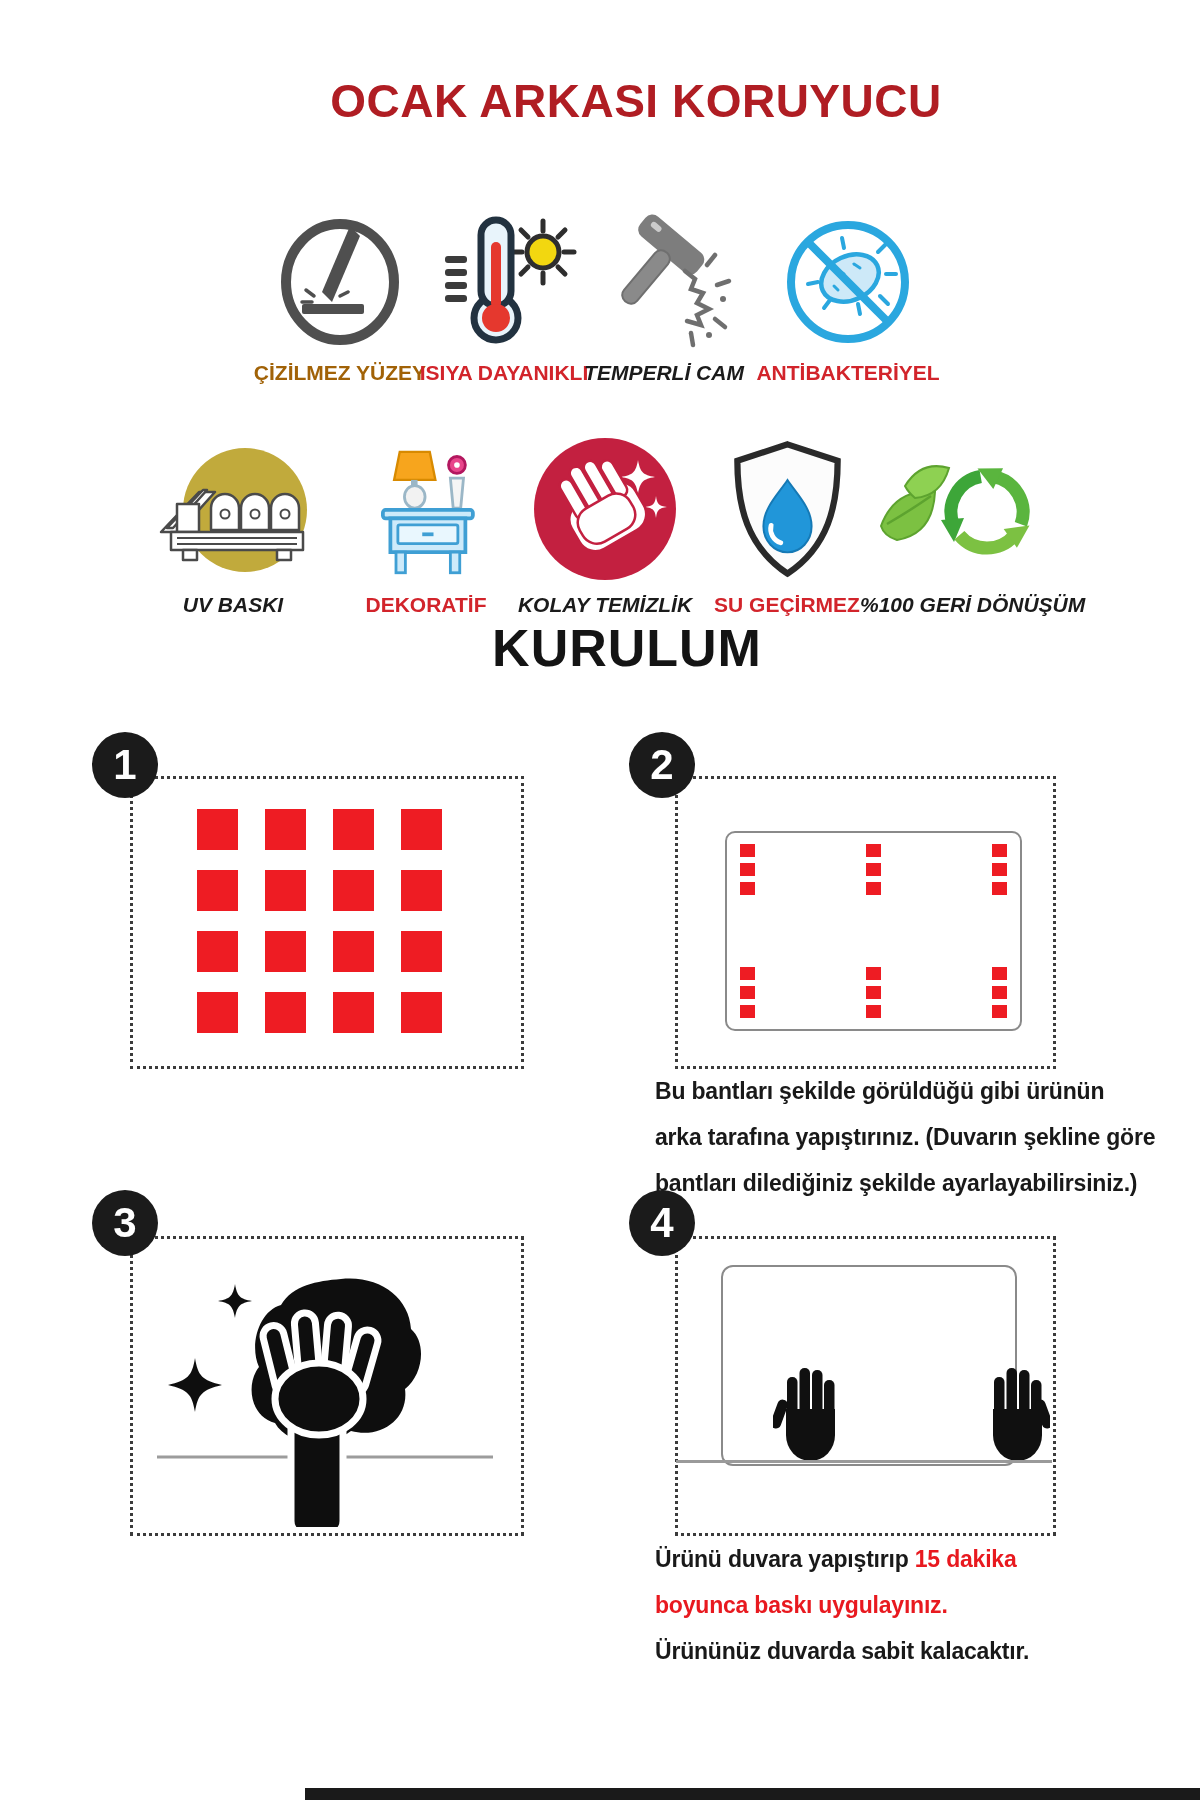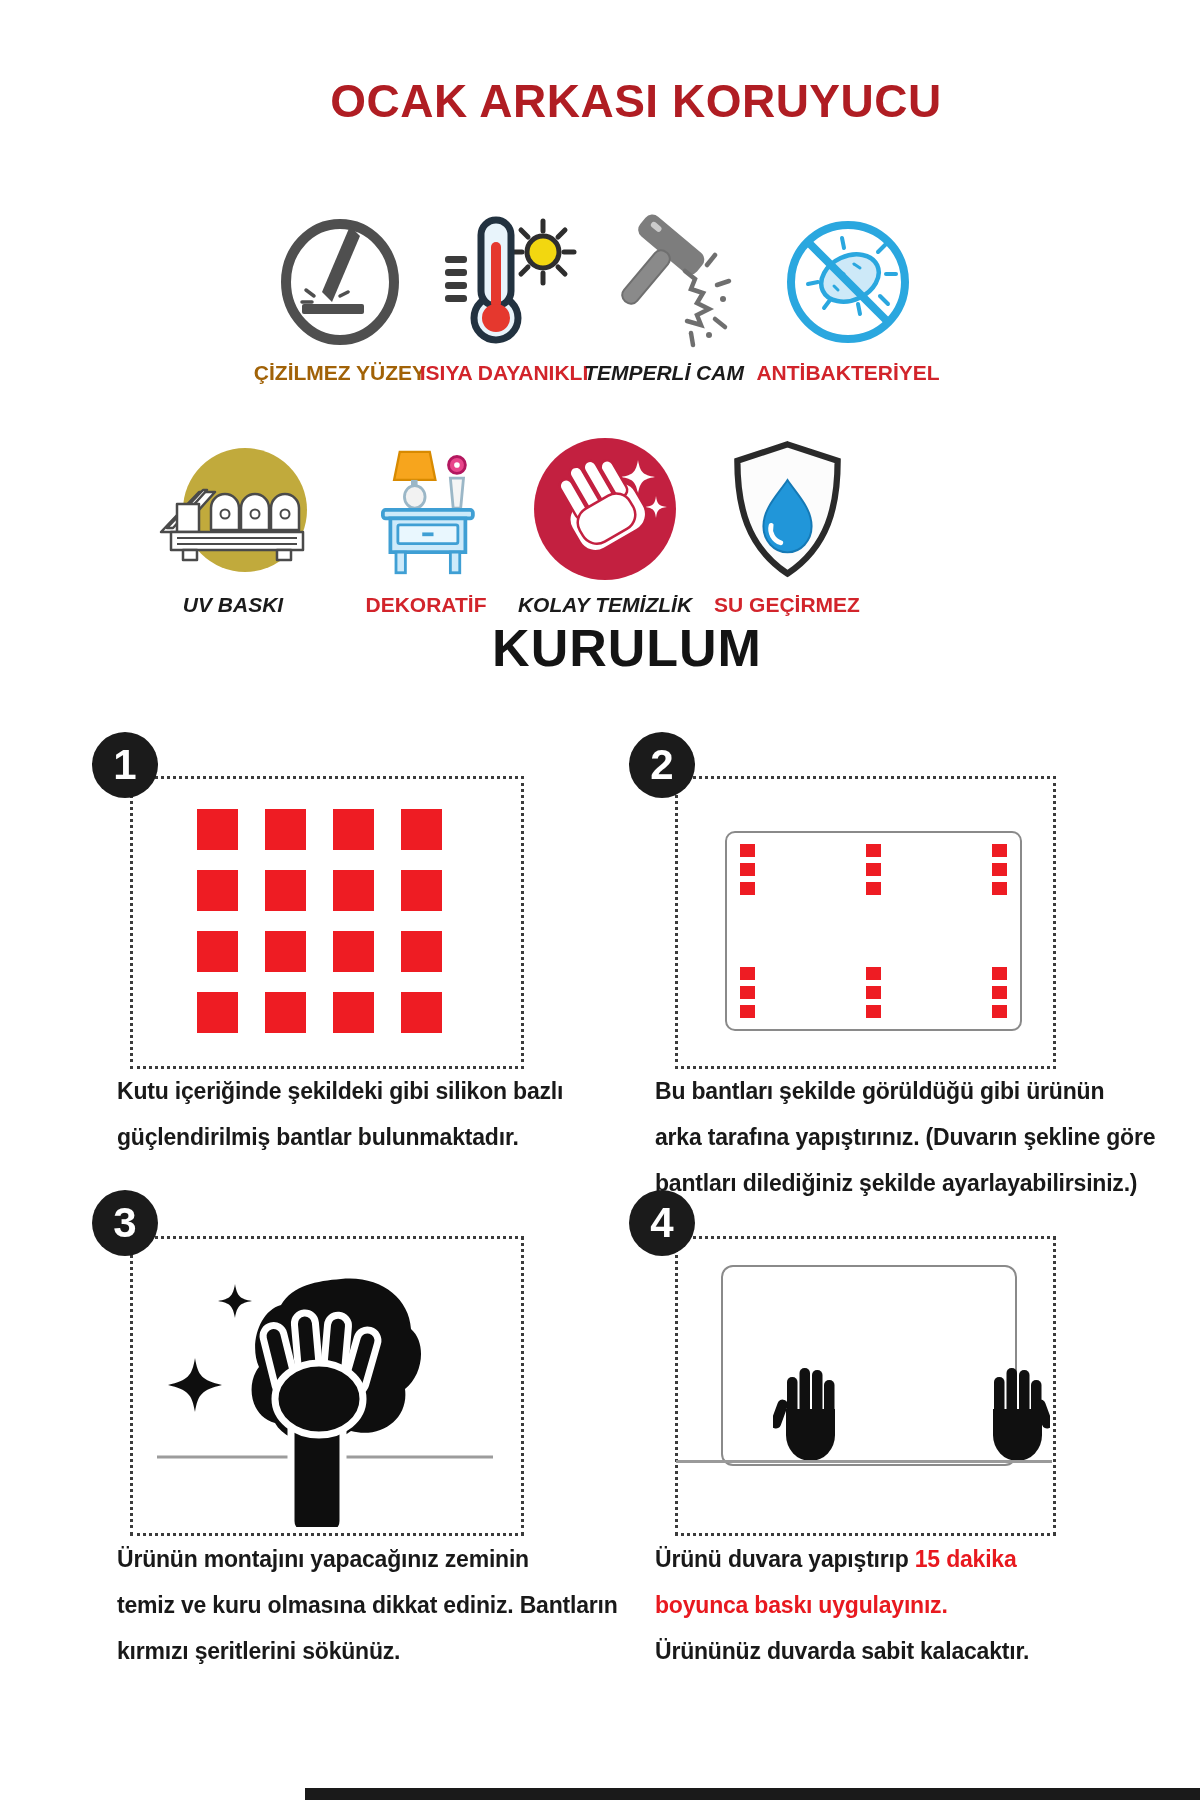--- a/index.html
+++ b/index.html
@@ -234,20 +234,42 @@
           <rect x="65" y="24" width="13" height="50" rx="6.5"></rect>
           <rect x="80" y="26" width="13" height="48" rx="6.5"></rect>
           <rect x="95" y="34" width="13" height="40" rx="6.5"></rect>
           <rect x="46" y="66" width="58" height="38" rx="16"></rect>
         </g>
       </svg>
     </div>
     <div class="feat-label lbl-black">KOLAY TEMİZLİK</div>
   </div>
 
+  <div class="feat" id="f9">
+    <div class="icon-box">
+      <svg width="180" height="150" viewBox="0 0 180 150">
+        <path d="M6,92 Q20,54 60,58 Q58,100 22,106 Q9,102 6,92 Z" fill="#7cc142" stroke="#5da32f" stroke-width="2"></path>
+        <path d="M30,52 Q46,26 74,34 Q66,62 40,64 Q33,58 30,52 Z" fill="#8ed152" stroke="#5da32f" stroke-width="2"></path>
+        <path d="M12,90 Q36,76 56,62" fill="none" stroke="#5da32f" stroke-width="2.5"></path>
+        <g stroke="#3da639" stroke-width="13" fill="none">
+          <path d="M105.7,42.5 A36,36 0 0 0 78.2,90.3"></path>
+        </g>
+        <polygon points="89,84 66,86 79,108" fill="#3da639"></polygon>
+        <g transform="rotate(120 112 78)">
+          <path d="M105.7,42.5 A36,36 0 0 0 78.2,90.3" stroke="#5ab53e" stroke-width="13" fill="none"></path>
+          <polygon points="89,84 66,86 79,108" fill="#5ab53e"></polygon>
+        </g>
+        <g transform="rotate(240 112 78)">
+          <path d="M105.7,42.5 A36,36 0 0 0 78.2,90.3" stroke="#7cc142" stroke-width="13" fill="none"></path>
+          <polygon points="89,84 66,86 79,108" fill="#7cc142"></polygon>
+        </g>
+      </svg>
+    </div>
+    <div class="feat-label lbl-black">%100 GERİ DÖNÜŞÜM</div>
+  </div>
 
   <h2 class="kurulum">KURULUM</h2>
 
   <div class="step-num" id="num1">1</div>
   <div class="dash" id="box1">
     <div class="tape-grid">
       <div class="sq"></div>
         <div class="sq"></div>
         <div class="sq"></div>
         <div class="sq"></div>
@@ -257,24 +279,20 @@
         <div class="sq"></div>
       <div class="sq"></div>
         <div class="sq"></div>
         <div class="sq"></div>
         <div class="sq"></div>
       <div class="sq"></div>
         <div class="sq"></div>
         <div class="sq"></div>
         <div class="sq"></div>
     </div>
-  </div>
-  <div class="cap" id="cap1">
-    <div>Kutu içeriğinde şekildeki gibi silikon bazlı</div>
-    <div>güçlendirilmiş bantlar bulunmaktadır.</div>
   </div>
 
   <div class="step-num" id="num2">2</div>
   <div class="dash" id="box2">
     <div class="product">
       <div class="stack st-tl">
           <div class="tp"></div>
           <div class="tp"></div>
           <div class="tp"></div>
         </div>
@@ -321,25 +339,20 @@
       <g fill="#0e0e0e" stroke="#ffffff" stroke-width="7" stroke-linejoin="round" stroke-linecap="round">
         <rect x="140" y="148" width="52" height="120" rx="14"></rect>
         <rect x="118" y="58" width="21" height="70" rx="10.5" transform="rotate(-14 128 93)"></rect>
         <rect x="146" y="46" width="21" height="80" rx="10.5" transform="rotate(-5 156 86)"></rect>
         <rect x="174" y="48" width="21" height="78" rx="10.5" transform="rotate(5 184 87)"></rect>
         <rect x="200" y="62" width="21" height="64" rx="10.5" transform="rotate(16 210 94)"></rect>
         <ellipse cx="168" cy="132" rx="44" ry="36"></ellipse>
       </g>
     </svg>
   </div>
-  <div class="cap" id="cap3">
-    <div>Ürünün montajını yapacağınız zeminin</div>
-    <div>temiz ve kuru olmasına dikkat ediniz. Bantların</div>
-    <div>kırmızı şeritlerini sökünüz.</div>
-  </div>
 
   <div class="step-num" id="num4">4</div>
   <div class="dash" id="box4">
     <div class="product4">
       <svg class="hand4" id="hand-left" width="70" height="100" viewBox="0 0 70 100">
         <g fill="#101010">
           <rect x="14" y="14" width="10.5" height="38" rx="5"></rect>
           <rect x="26.5" y="5" width="10.5" height="47" rx="5"></rect>
           <rect x="39" y="7" width="10.5" height="45" rx="5"></rect>
           <rect x="51" y="17" width="10.5" height="35" rx="5"></rect>

